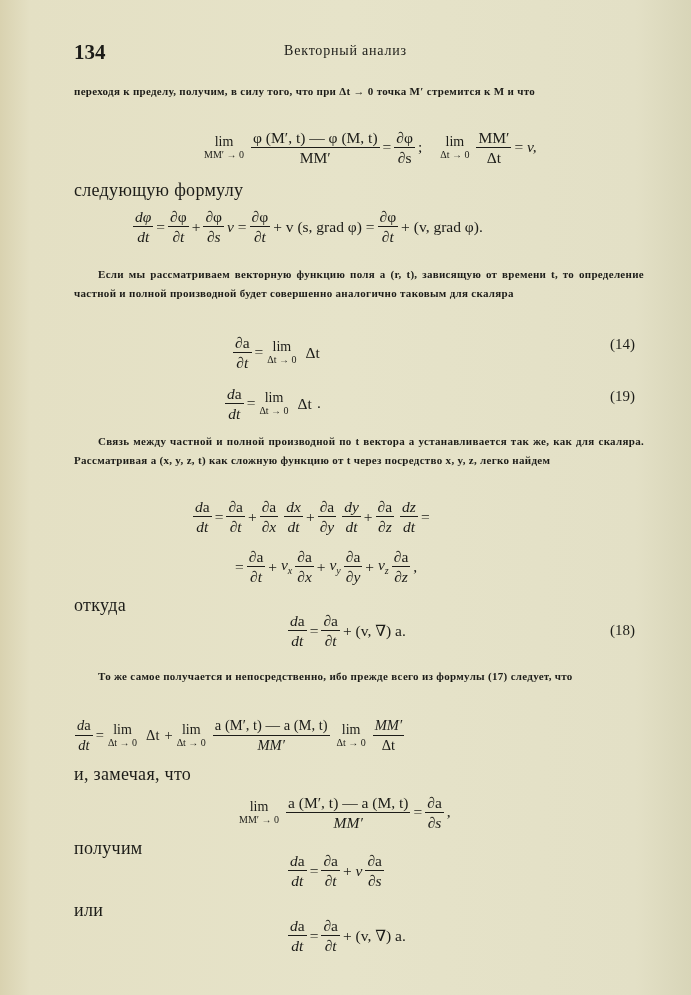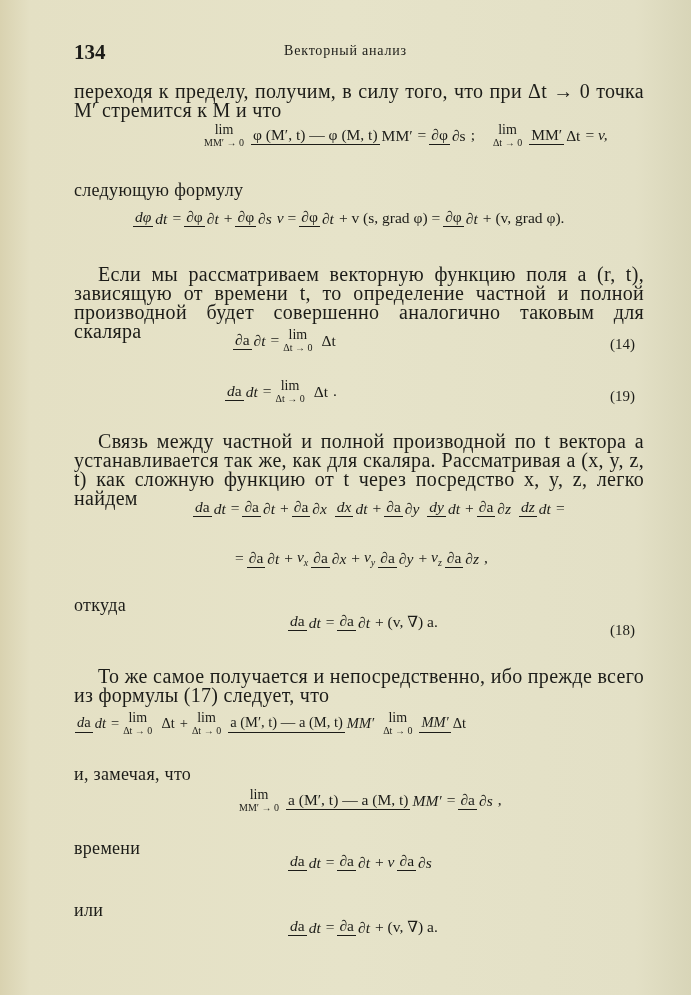--- a/index.html
+++ b/index.html
@@ -6,28 +6,28 @@
   body {
     width:691px; height:995px; overflow:hidden;
     background: linear-gradient(90deg, #d9d2b0 0px, #e4e0c4 30px, #e6e3c9 50%, #e3e0c6 92%, #d8d5b8 100%);
     font-family: "Liberation Serif", "DejaVu Serif", serif;
     color:#1c1c18;
     position:relative;
   }
   .abs { position:absolute; }
   .header-num { left:74px; top:40px; font-size:21px; font-weight:bold; }
   .header-title { left:0; width:691px; top:43px; text-align:center; font-size:14px; letter-spacing:0.8px; box-sizing:border-box; }
-  .para { left:74px; width:570px; font-size:20px; line-height:19px; text-align:justify; letter-spacing:0.3px; }
+  .para { left:74px; width:570px; font-size:11px; line-height:19px; text-align:justify; letter-spacing:0.3px;font-weight:bold; }
   .para .ind { display:inline-block; width:24px; }
   .txt { font-size:18px; letter-spacing:0.3px; }
   .eq { font-size:15.5px; white-space:nowrap; display:flex; align-items:center; }
-  .frac { display:inline-flex; flex-direction:row; align-items:center; vertical-align:middle; margin:0 3px; }
+  .frac { display:inline-flex; flex-direction:column; align-items:center; vertical-align:middle; margin:0 3px; }
   .frac .n { padding:0 2px 1px; border-bottom:1px solid #1c1c18; line-height:17px; }
   .frac .d { padding:1px 2px 0; line-height:17px; }
-  .lim { display:inline-flex; flex-direction:column; align-items:center; margin:0 4px; vertical-align:middle; }
+  .lim { display:inline-flex; flex-direction:column; align-items:center; margin:12px 4px; vertical-align:middle; }
   .lim .l { font-size:14px; line-height:15px; }
   .lim .s { font-size:10px; line-height:11px; }
   .eqno { font-size:15px; }
   i { font-style:italic; }
 </style>
 </head>
 <body>
 
 <div class="abs header-num">134</div>
 <div class="abs header-title">Векторный анализ</div>
@@ -253,21 +253,21 @@
       <span class="d"><i>MM′</i></span>
     </span>
   <span>=</span>
   <span class="frac">
       <span class="n">∂a</span>
       <span class="d"><i>∂s</i></span>
     </span>
   <span>,</span>
 </div>
 
-<div class="abs txt" style="left:74px; top:838px;">времени</div>
+<div class="abs txt" style="left:74px; top:838px;">получим</div>
 
 <div class="abs eq" style="left:285px; top:852px;">
   <span class="frac">
       <span class="n"><i>d</i>a</span>
       <span class="d"><i>dt</i></span>
     </span>
   <span>=</span>
   <span class="frac">
       <span class="n">∂a</span>
       <span class="d"><i>∂t</i></span>

